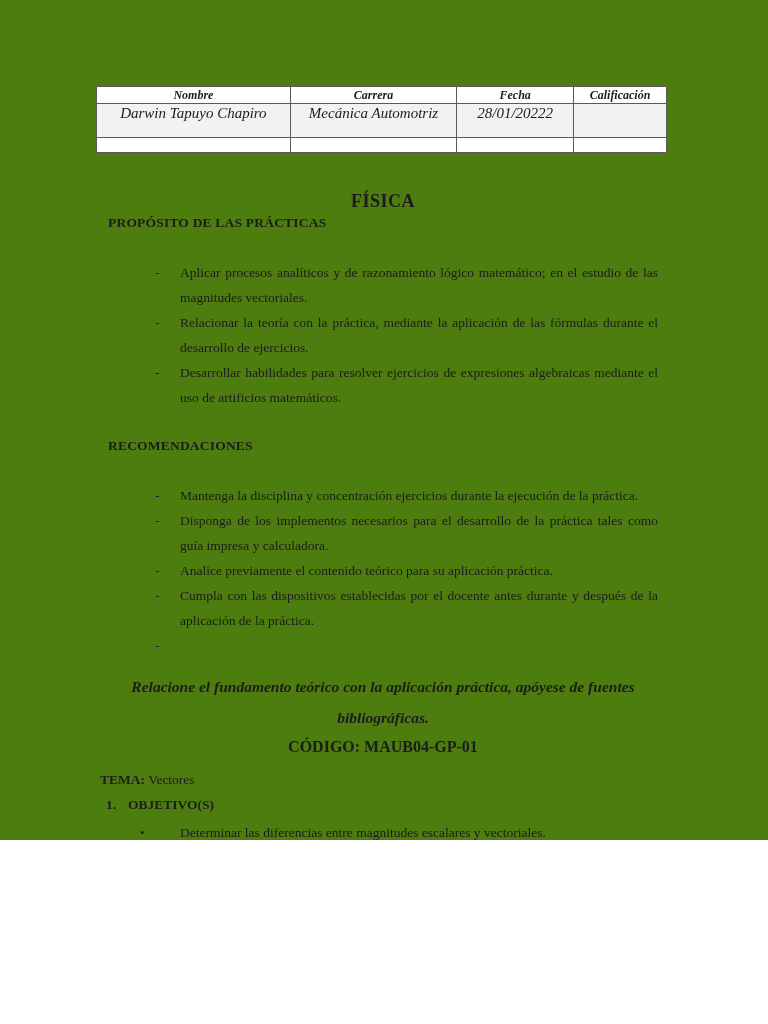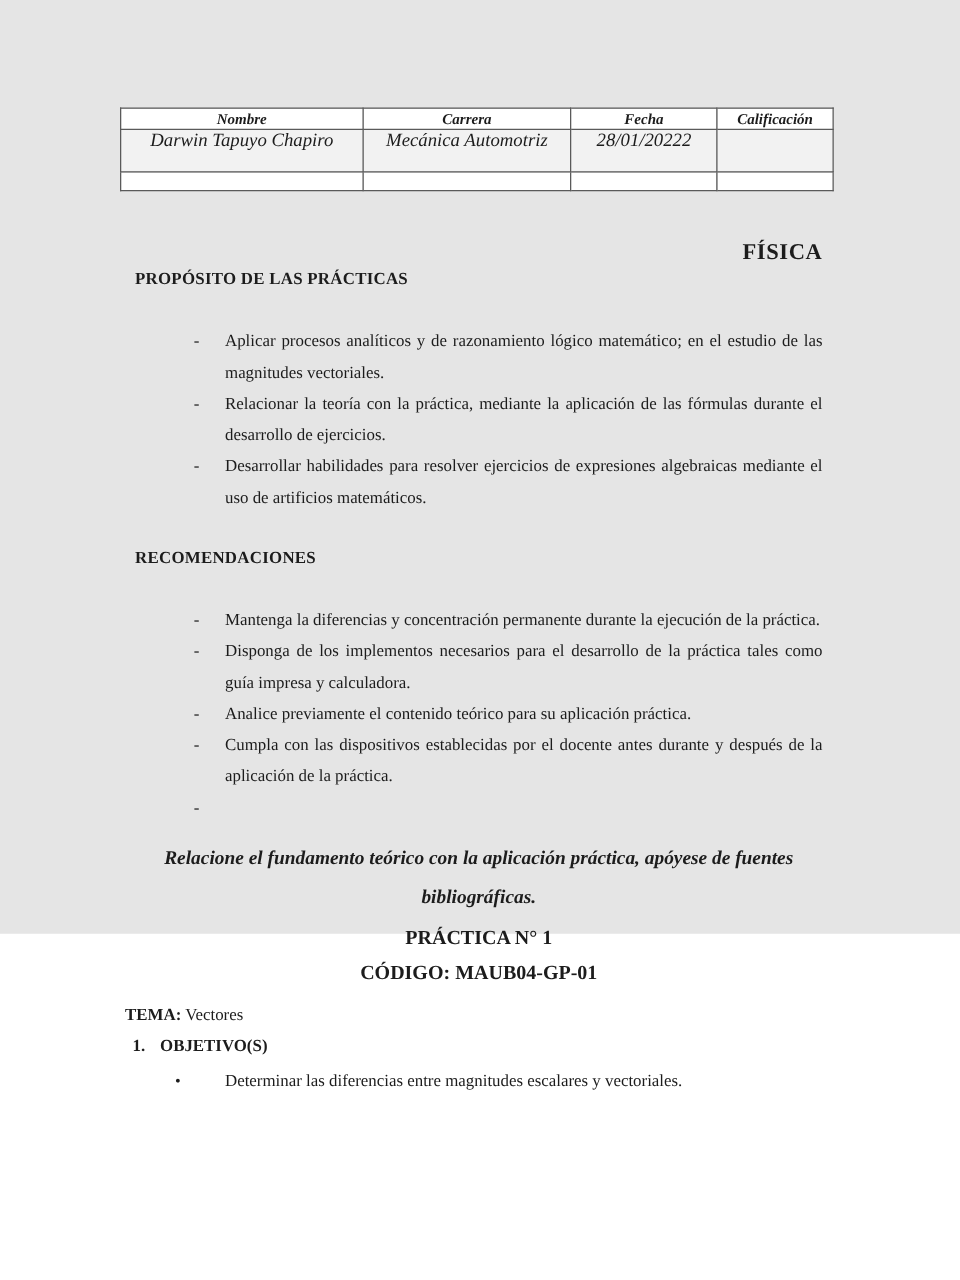--- a/index.html
+++ b/index.html
@@ -5,22 +5,22 @@
   * { margin: 0; padding: 0; box-sizing: border-box; }
   html, body { background: #ffffff; }
   body {
     width: 768px; height: 1024px;
     font-family: "Liberation Serif", serif;
     color: #1c1c1c;
     overflow: hidden;
   }
   .page {
     position: relative;
-    width: 768px; height: 747px;
-    background: #e5e5e5;
+    width: 768px; height: 840px;
+    background: #4d7c0f;
   }
   
   .header-table {
     position: absolute;
     left: 96px; top: 86px;
     width: 571px;
     border-collapse: collapse;
     table-layout: fixed;
   }
   .header-table th, .header-table td {
@@ -54,21 +54,21 @@
   .col-calificacion { width: 16.3%; }
 
   
   .content {
     position: absolute;
     left: 108px; top: 152px;
     width: 550px;
   }
   .doc-title {
     margin-top: 36px;
-    text-align: right;
+    text-align: center;
     font-size: 18px;
     font-weight: bold;
     letter-spacing: 0.5px;
     line-height: 26px;
   }
   .section-heading {
     font-size: 13.5px;
     font-weight: bold;
     line-height: 18px;
     letter-spacing: 0.2px;
@@ -202,42 +202,41 @@
         <span class="dash">-</span>
         <span class="li-text">Desarrollar habilidades para resolver ejercicios de expresiones algebraicas mediante el uso de artificios matemáticos.</span>
       </li>
     </ul>
 
     <h2 class="section-heading heading-recomendaciones">RECOMENDACIONES</h2>
 
     <ul class="dash-list">
       <li>
         <span class="dash">-</span>
-        <span class="li-text">Mantenga la diferencias y concentración permanente durante la ejecución de la práctica.</span>
+        <span class="li-text">Mantenga la disciplina y concentración ejercicios durante la ejecución de la práctica.</span>
       </li>
       <li>
         <span class="dash">-</span>
         <span class="li-text">Disponga de los implementos necesarios para el desarrollo de la práctica tales como guía impresa y calculadora.</span>
       </li>
       <li>
         <span class="dash">-</span>
         <span class="li-text">Analice previamente el contenido teórico para su aplicación práctica.</span>
       </li>
       <li>
         <span class="dash">-</span>
         <span class="li-text">Cumpla con las dispositivos establecidas por el docente antes durante y después de la aplicación de la práctica.</span>
       </li>
       <li>
         <span class="dash">-</span>
       </li>
     </ul>
 
     <p class="emphasis-note">Relacione el fundamento teórico con la aplicación práctica, apóyese de fuentes bibliográficas.</p>
 
-    <p class="practice-line practice-number">PRÁCTICA N° 1</p>
     <p class="practice-line">CÓDIGO: MAUB04-GP-01</p>
 
     <p class="tema-line"><span class="tema-label">TEMA:</span><span> Vectores</span></p>
 
     <p class="objetivo-heading"><span class="num">1.</span><span>OBJETIVO(S)</span></p>
 
     <ul class="bullet-list">
       <li>
         <span class="bullet">•</span>
         <span class="li-text">Determinar las diferencias entre magnitudes escalares y vectoriales.</span>

